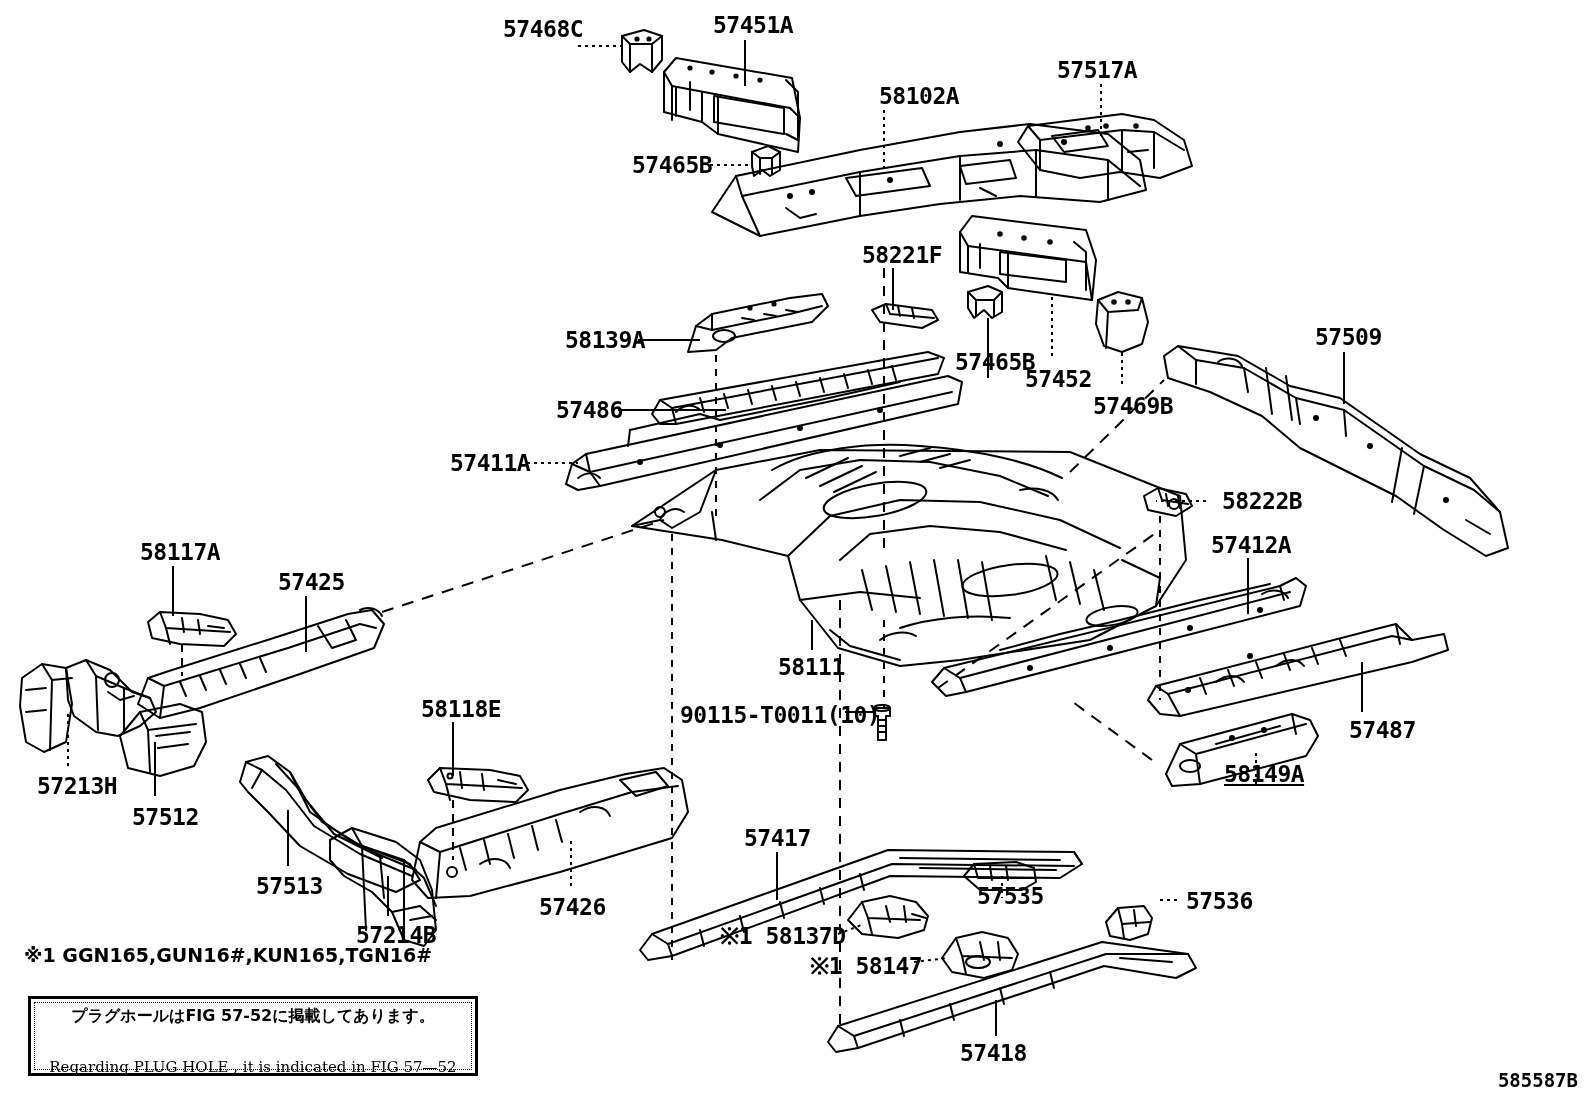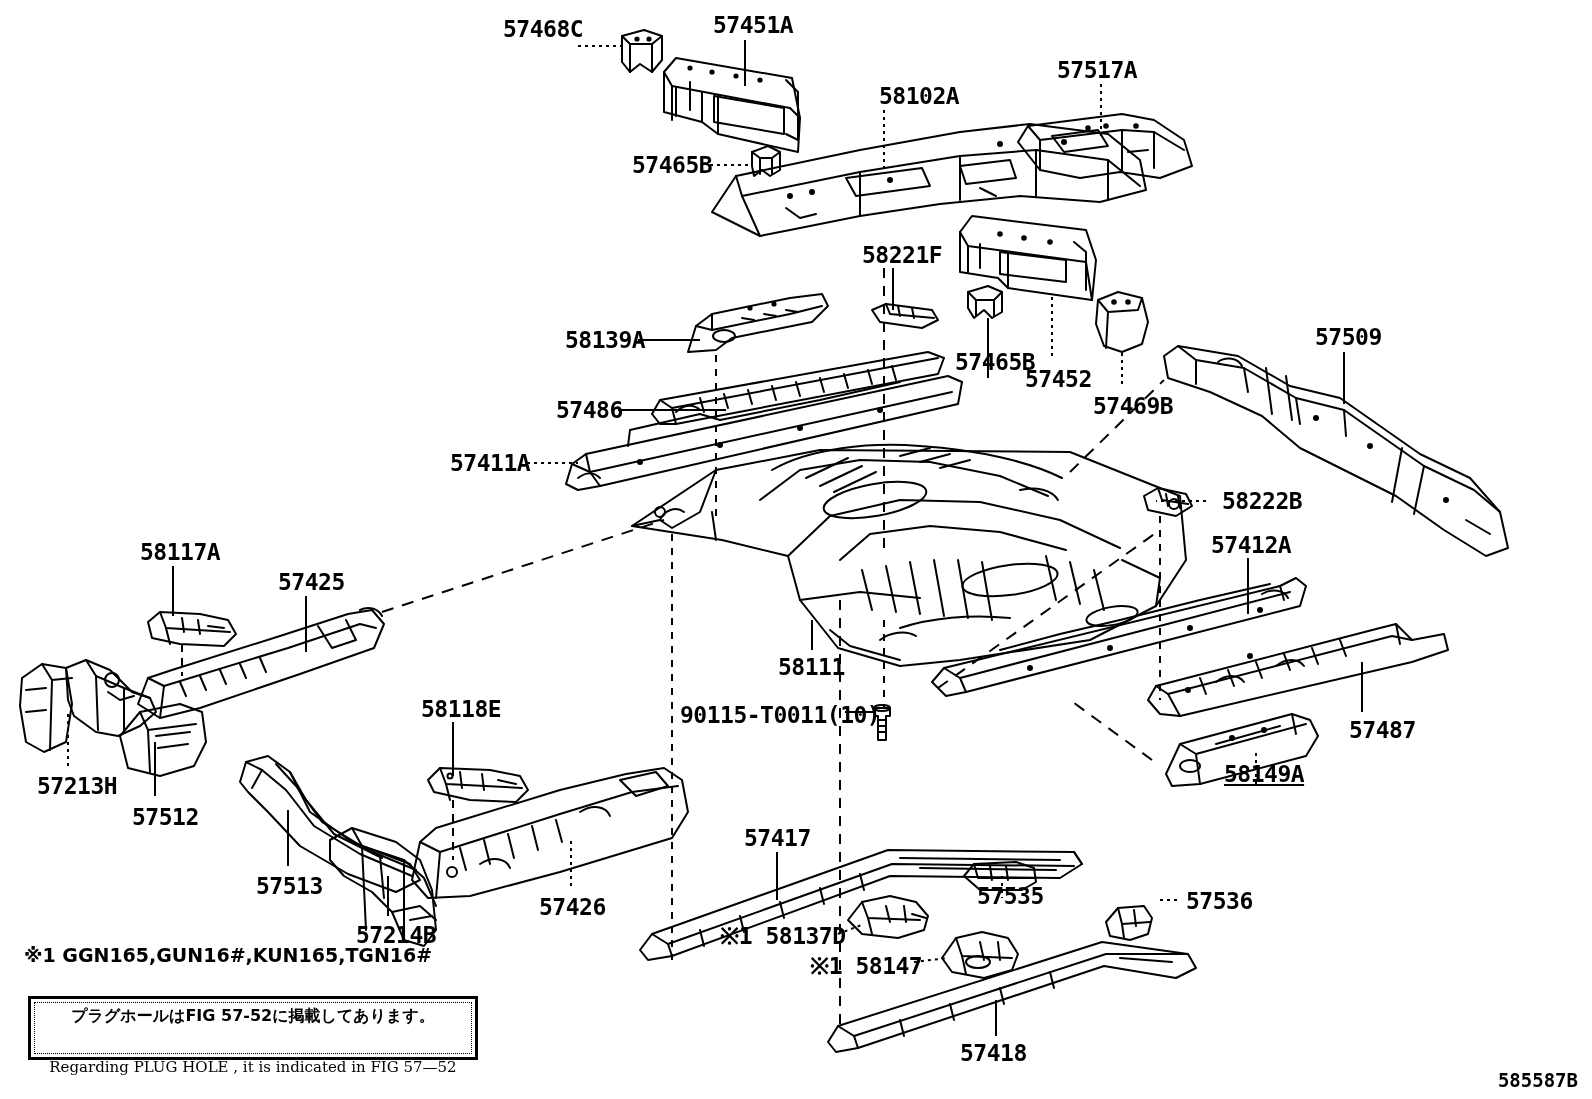--- a/index.html
+++ b/index.html
@@ -18,21 +18,21 @@
     font-size:23px;
     letter-spacing:-0.5px;
     color:#000;
     white-space:nowrap;
     line-height:1;
   }
   .svgroot{position:absolute;left:0;top:0;width:1592px;height:1099px;}
   .note-box{
     position:absolute;
     left:28px; top:996px;
-    width:450px; height:64px;
+    width:450px; height:80px;
     border:3px solid #000;
     box-sizing:border-box;
     text-align:center;
     background:#fff;
   }
   .note-inner{
     position:absolute;
     left:3px; top:3px; right:3px; bottom:3px;
     border:1px dotted #000;
     box-sizing:border-box;

